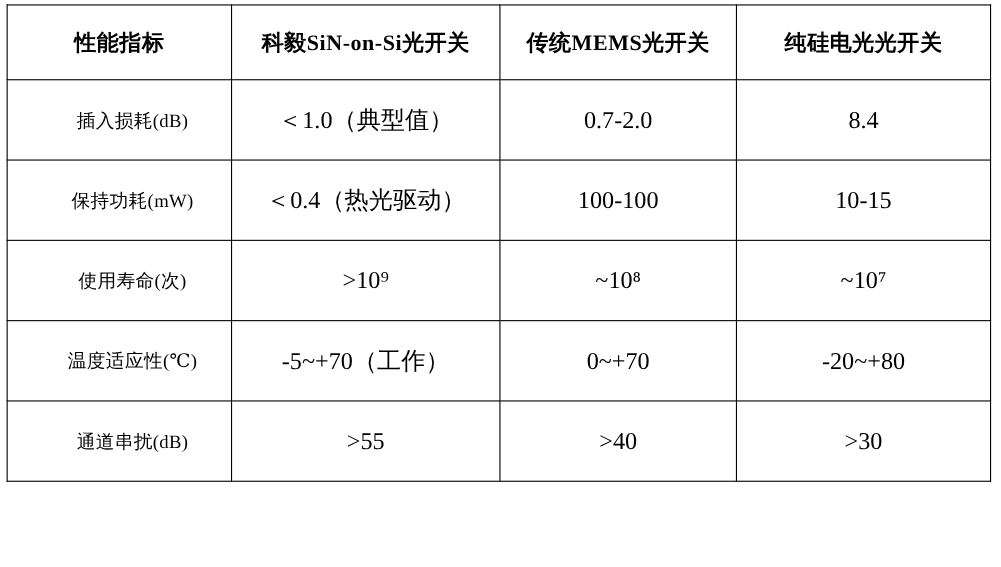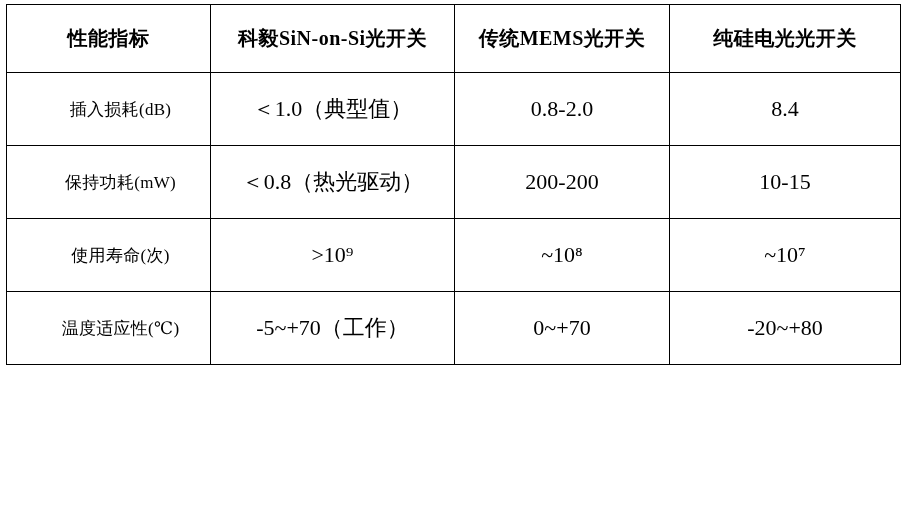--- a/index.html
+++ b/index.html
@@ -69,36 +69,42 @@
         <th>性能指标</th>
         <th>科毅SiN-on-Si光开关</th>
         <th>传统MEMS光开关</th>
         <th>纯硅电光光开关</th>
       </tr>
     </thead>
     <tbody>
       <tr>
         <td class="rowhead">插入损耗(dB)</td>
         <td>＜1.0（典型值）</td>
-        <td>0.8-2.0</td>
+        <td>0.7-2.0</td>
         <td>8.4</td>
       </tr>
       <tr>
         <td class="rowhead">保持功耗(mW)</td>
-        <td>＜0.8（热光驱动）</td>
-        <td>200-200</td>
+        <td>＜0.4（热光驱动）</td>
+        <td>100-100</td>
         <td>10-15</td>
       </tr>
       <tr>
         <td class="rowhead">使用寿命(次)</td>
         <td>&gt;10⁹</td>
         <td>~10⁸</td>
         <td>~10⁷</td>
       </tr>
       <tr>
         <td class="rowhead">温度适应性(℃)</td>
         <td>-5~+70（工作）</td>
         <td>0~+70</td>
         <td>-20~+80</td>
       </tr>
+      <tr>
+        <td class="rowhead">通道串扰(dB)</td>
+        <td>&gt;55</td>
+        <td>&gt;40</td>
+        <td>&gt;30</td>
+      </tr>
     </tbody>
   </table>
 </div>
 
 </body></html>

